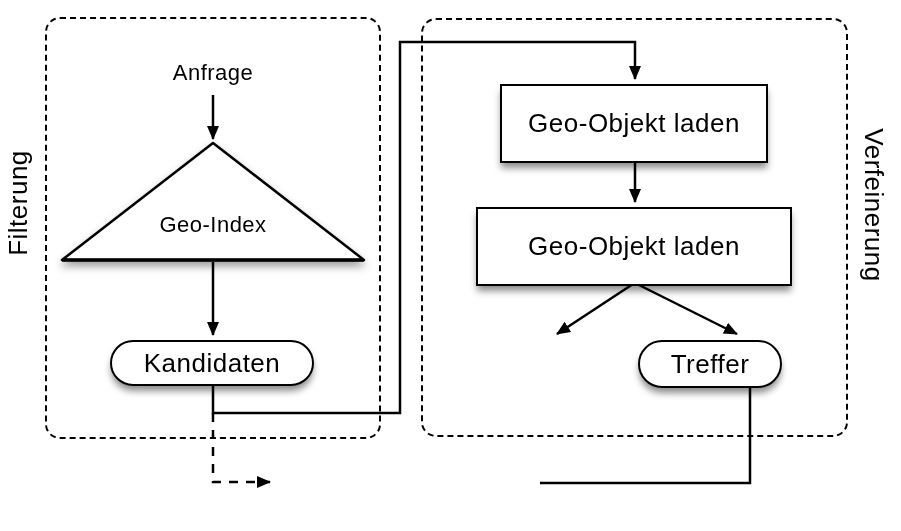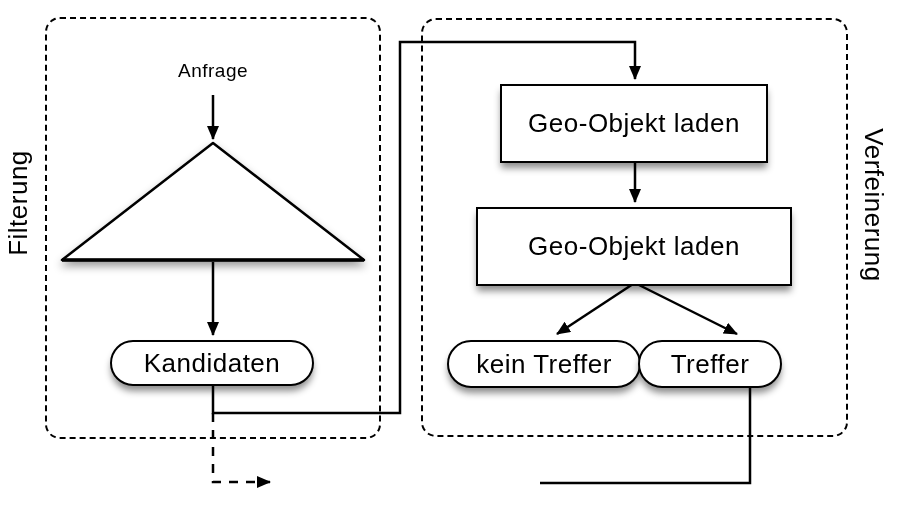--- a/index.html
+++ b/index.html
@@ -43,21 +43,21 @@
   .node-load1   { left: 500px; top: 84px;  width: 264px; height: 75px; }
   .node-load2   { left: 476px; top: 207px; width: 312px; height: 75px; }
   .node-kandidaten      { left: 110px; top: 340px; width: 200px; height: 42px; }
   .node-kein-treffer    { left: 447px; top: 340px; width: 190px; height: 44px; }
   .node-treffer         { left: 638px; top: 340px; width: 140px; height: 44px; }
   .node-anfrageresultat { left: 280px; top: 462px; width: 257px; height: 42px; }
 
   .float-label {
     position: absolute;
     z-index: 3;
-    font-size: 19px;
+    font-size: 22px;
     letter-spacing: 0.5px;
     text-align: center;
     white-space: nowrap;
   }
   .label-anfrage   { left: 133px; top: 60px; width: 160px; }
   .label-geo-index { left: 133px; top: 212px; width: 160px; z-index: 3; }
 
   .side-label {
     position: absolute;
     z-index: 3;
@@ -112,31 +112,29 @@
 
     <path d="M750,386 L750,483 L540,483" fill="none" stroke="#000" stroke-width="2.5"></path>
 
     <path d="M213,413 L213,482 L270,482" fill="none" stroke="#000" stroke-width="2.5" stroke-dasharray="9 8" marker-end="url(#arw)"></path>
   </svg>
 
   <div class="side-label label-filterung">Filterung</div>
   <div class="side-label label-verfeinerung">Verfeinerung</div>
 
   <div class="float-label label-anfrage">Anfrage</div>
+  <div class="float-label label-geo-index">Geo-Index</div>
 
   <div class="node rect-node node-load1">
     <span>Geo-Objekt laden</span>
   </div>
   <div class="node rect-node node-load2">
     <span>Geo-Objekt laden</span>
   </div>
 
   <div class="node stadium-node node-kandidaten">
     <span>Kandidaten</span>
   </div>
-  <div class="node stadium-node node-kein-treffer">
-    <span>kein Treffer</span>
-  </div>
   <div class="node stadium-node node-treffer">
     <span>Treffer</span>
   </div>
 
 </div>
 
 </body></html>

